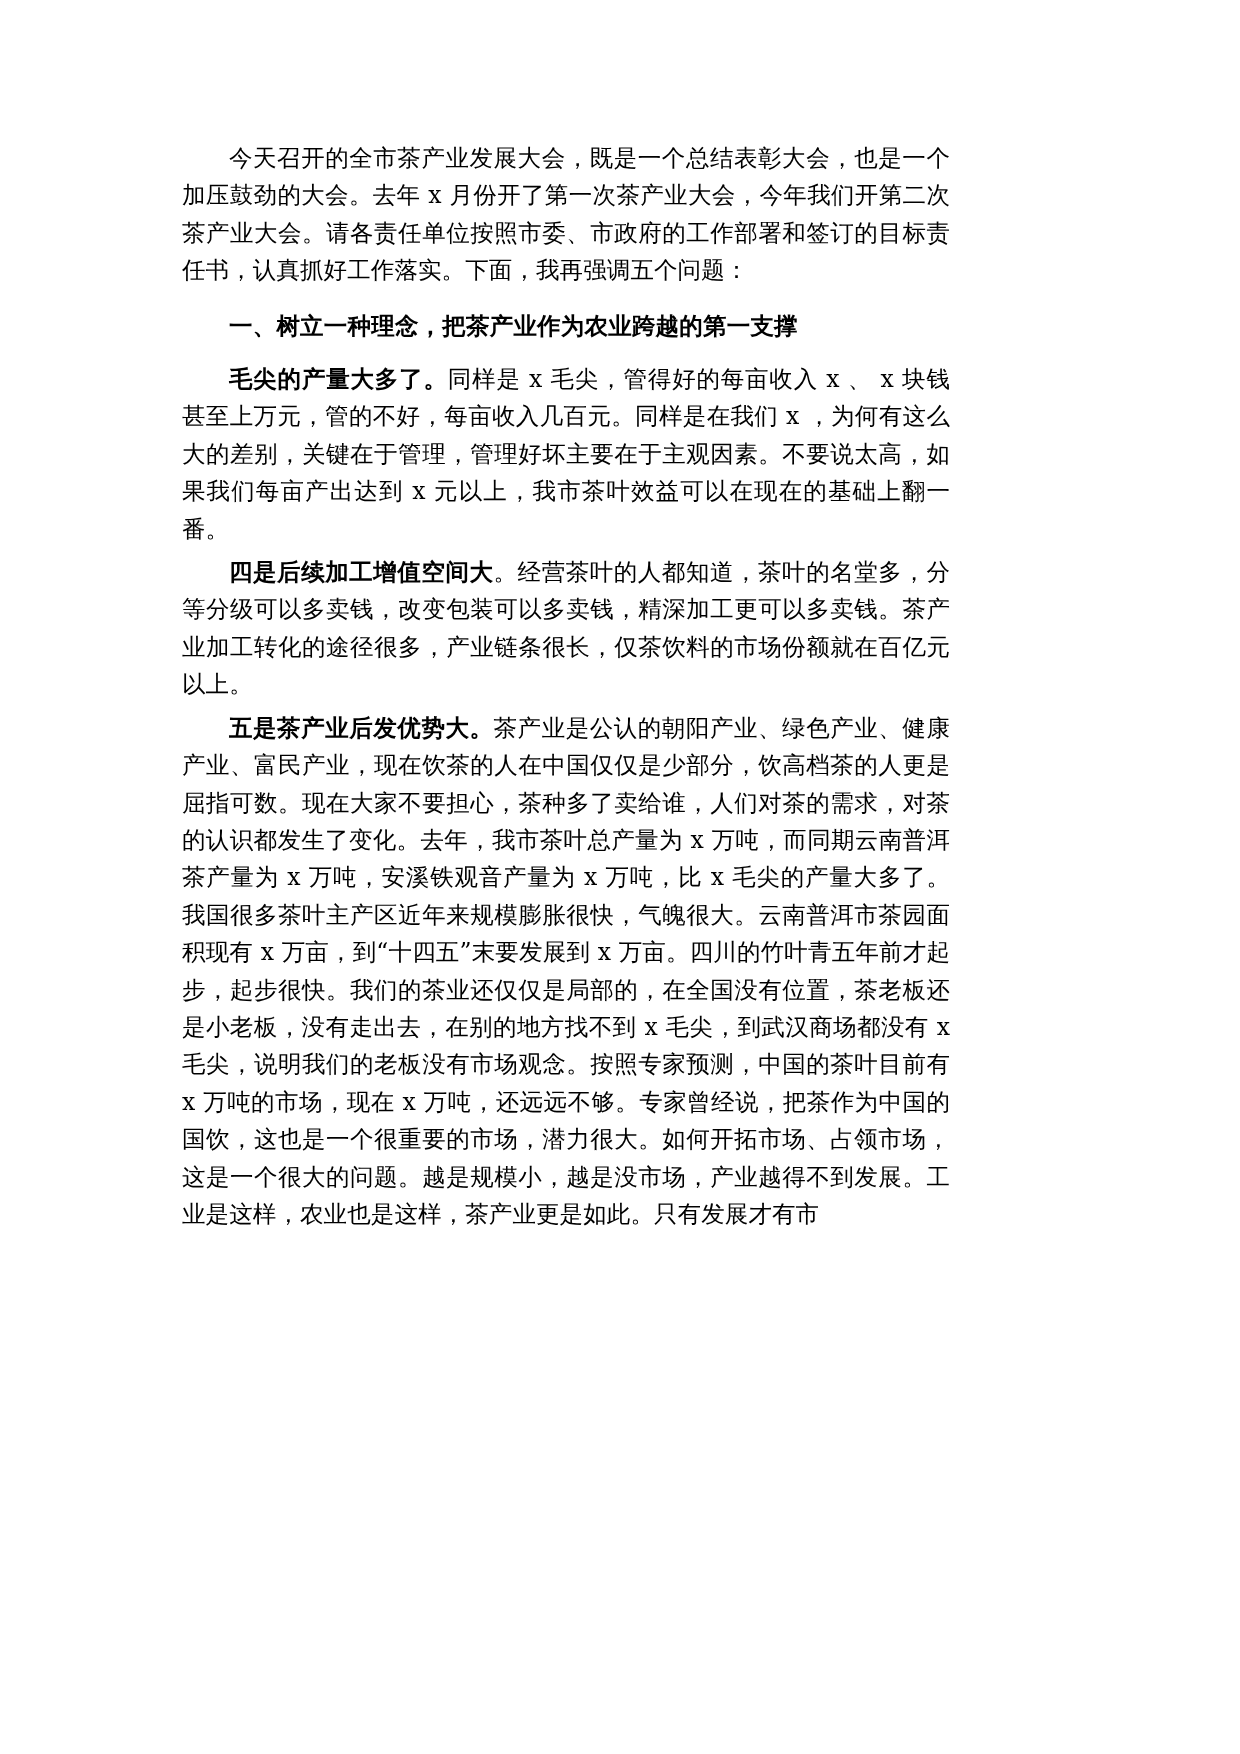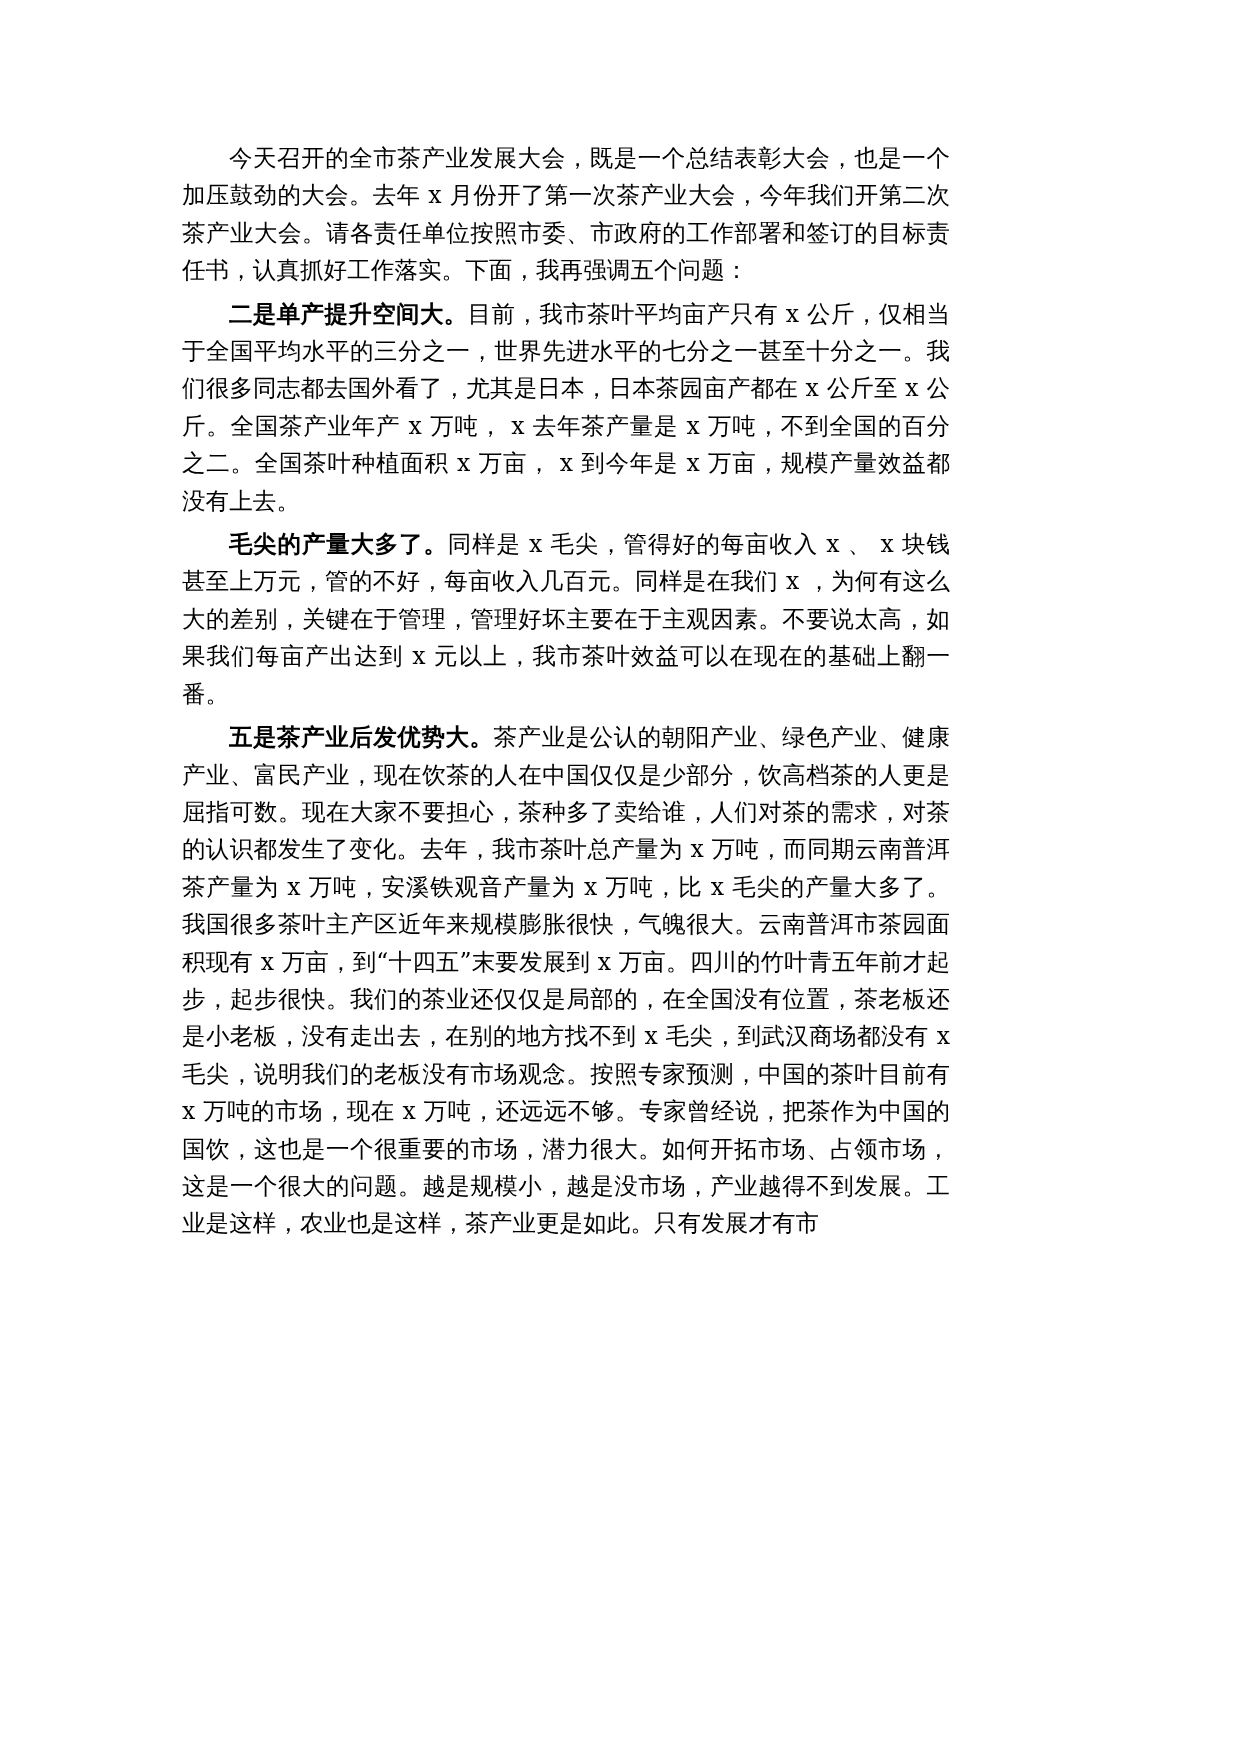--- a/index.html
+++ b/index.html
@@ -52,24 +52,25 @@
   }
 </style>
 </head>
 <body>
 
 <div class="page">
   <div class="doc-body">
 
     <p class="para">今天召开的全市茶产业发展大会，既是一个总结表彰大会，也是一个加压鼓劲的大会。去年 x 月份开了第一次茶产业大会，今年我们开第二次茶产业大会。请各责任单位按照市委、市政府的工作部署和签订的目标责任书，认真抓好工作落实。下面，我再强调五个问题：</p>
 
+    <h2 class="section-heading">一、树立一种理念，把茶产业作为农业跨越的第一支撑</h2>
 
 
 
-    <p class="para"><span class="lead">二是单产提升空间大。</span><span>目前，我市茶叶平均亩产只有 x 公斤，仅相当于全国平均水平的三分之一，世界先进水平的七分之一甚至十分之一。我们很多同志都去国外看了，尤其是日本，日本茶园亩产都在 x 公斤至 x 公斤。全国茶产业年产 x 万吨， x 去年茶产量是 x 万吨，不到全国的百分之二。全国茶叶种植面积 x 万亩， x 到今年是 x 万亩，规模产量效益都没有上去。</span></p>
 
     <p class="para"><span class="lead">毛尖的产量大多了。</span><span>同样是 x 毛尖，管得好的每亩收入 x 、 x 块钱甚至上万元，管的不好，每亩收入几百元。同样是在我们 x ，为何有这么大的差别，关键在于管理，管理好坏主要在于主观因素。不要说太高，如果我们每亩产出达到 x 元以上，我市茶叶效益可以在现在的基础上翻一番。</span></p>
 
+    <p class="para"><span class="lead">四是后续加工增值空间大</span><span>。经营茶叶的人都知道，茶叶的名堂多，分等分级可以多卖钱，改变包装可以多卖钱，精深加工更可以多卖钱。茶产业加工转化的途径很多，产业链条很长，仅茶饮料的市场份额就在百亿元以上。</span></p>
 
     <p class="para"><span class="lead">五是茶产业后发优势大。</span><span>茶产业是公认的朝阳产业、绿色产业、健康产业、富民产业，现在饮茶的人在中国仅仅是少部分，饮高档茶的人更是屈指可数。现在大家不要担心，茶种多了卖给谁，人们对茶的需求，对茶的认识都发生了变化。去年，我市茶叶总产量为 x 万吨，而同期云南普洱茶产量为 x 万吨，安溪铁观音产量为 x 万吨，比 x 毛尖的产量大多了。我国很多茶叶主产区近年来规模膨胀很快，气魄很大。云南普洱市茶园面积现有 x 万亩，到“十四五”末要发展到 x 万亩。四川的竹叶青五年前才起步，起步很快。我们的茶业还仅仅是局部的，在全国没有位置，茶老板还是小老板，没有走出去，在别的地方找不到 x 毛尖，到武汉商场都没有 x 毛尖，说明我们的老板没有市场观念。按照专家预测，中国的茶叶目前有 x 万吨的市场，现在 x 万吨，还远远不够。专家曾经说，把茶作为中国的国饮，这也是一个很重要的市场，潜力很大。如何开拓市场、占领市场，这是一个很大的问题。越是规模小，越是没市场，产业越得不到发展。工业是这样，农业也是这样，茶产业更是如此。只有发展才有市</span></p>
 
   </div>
 </div>
 
 </body></html>

